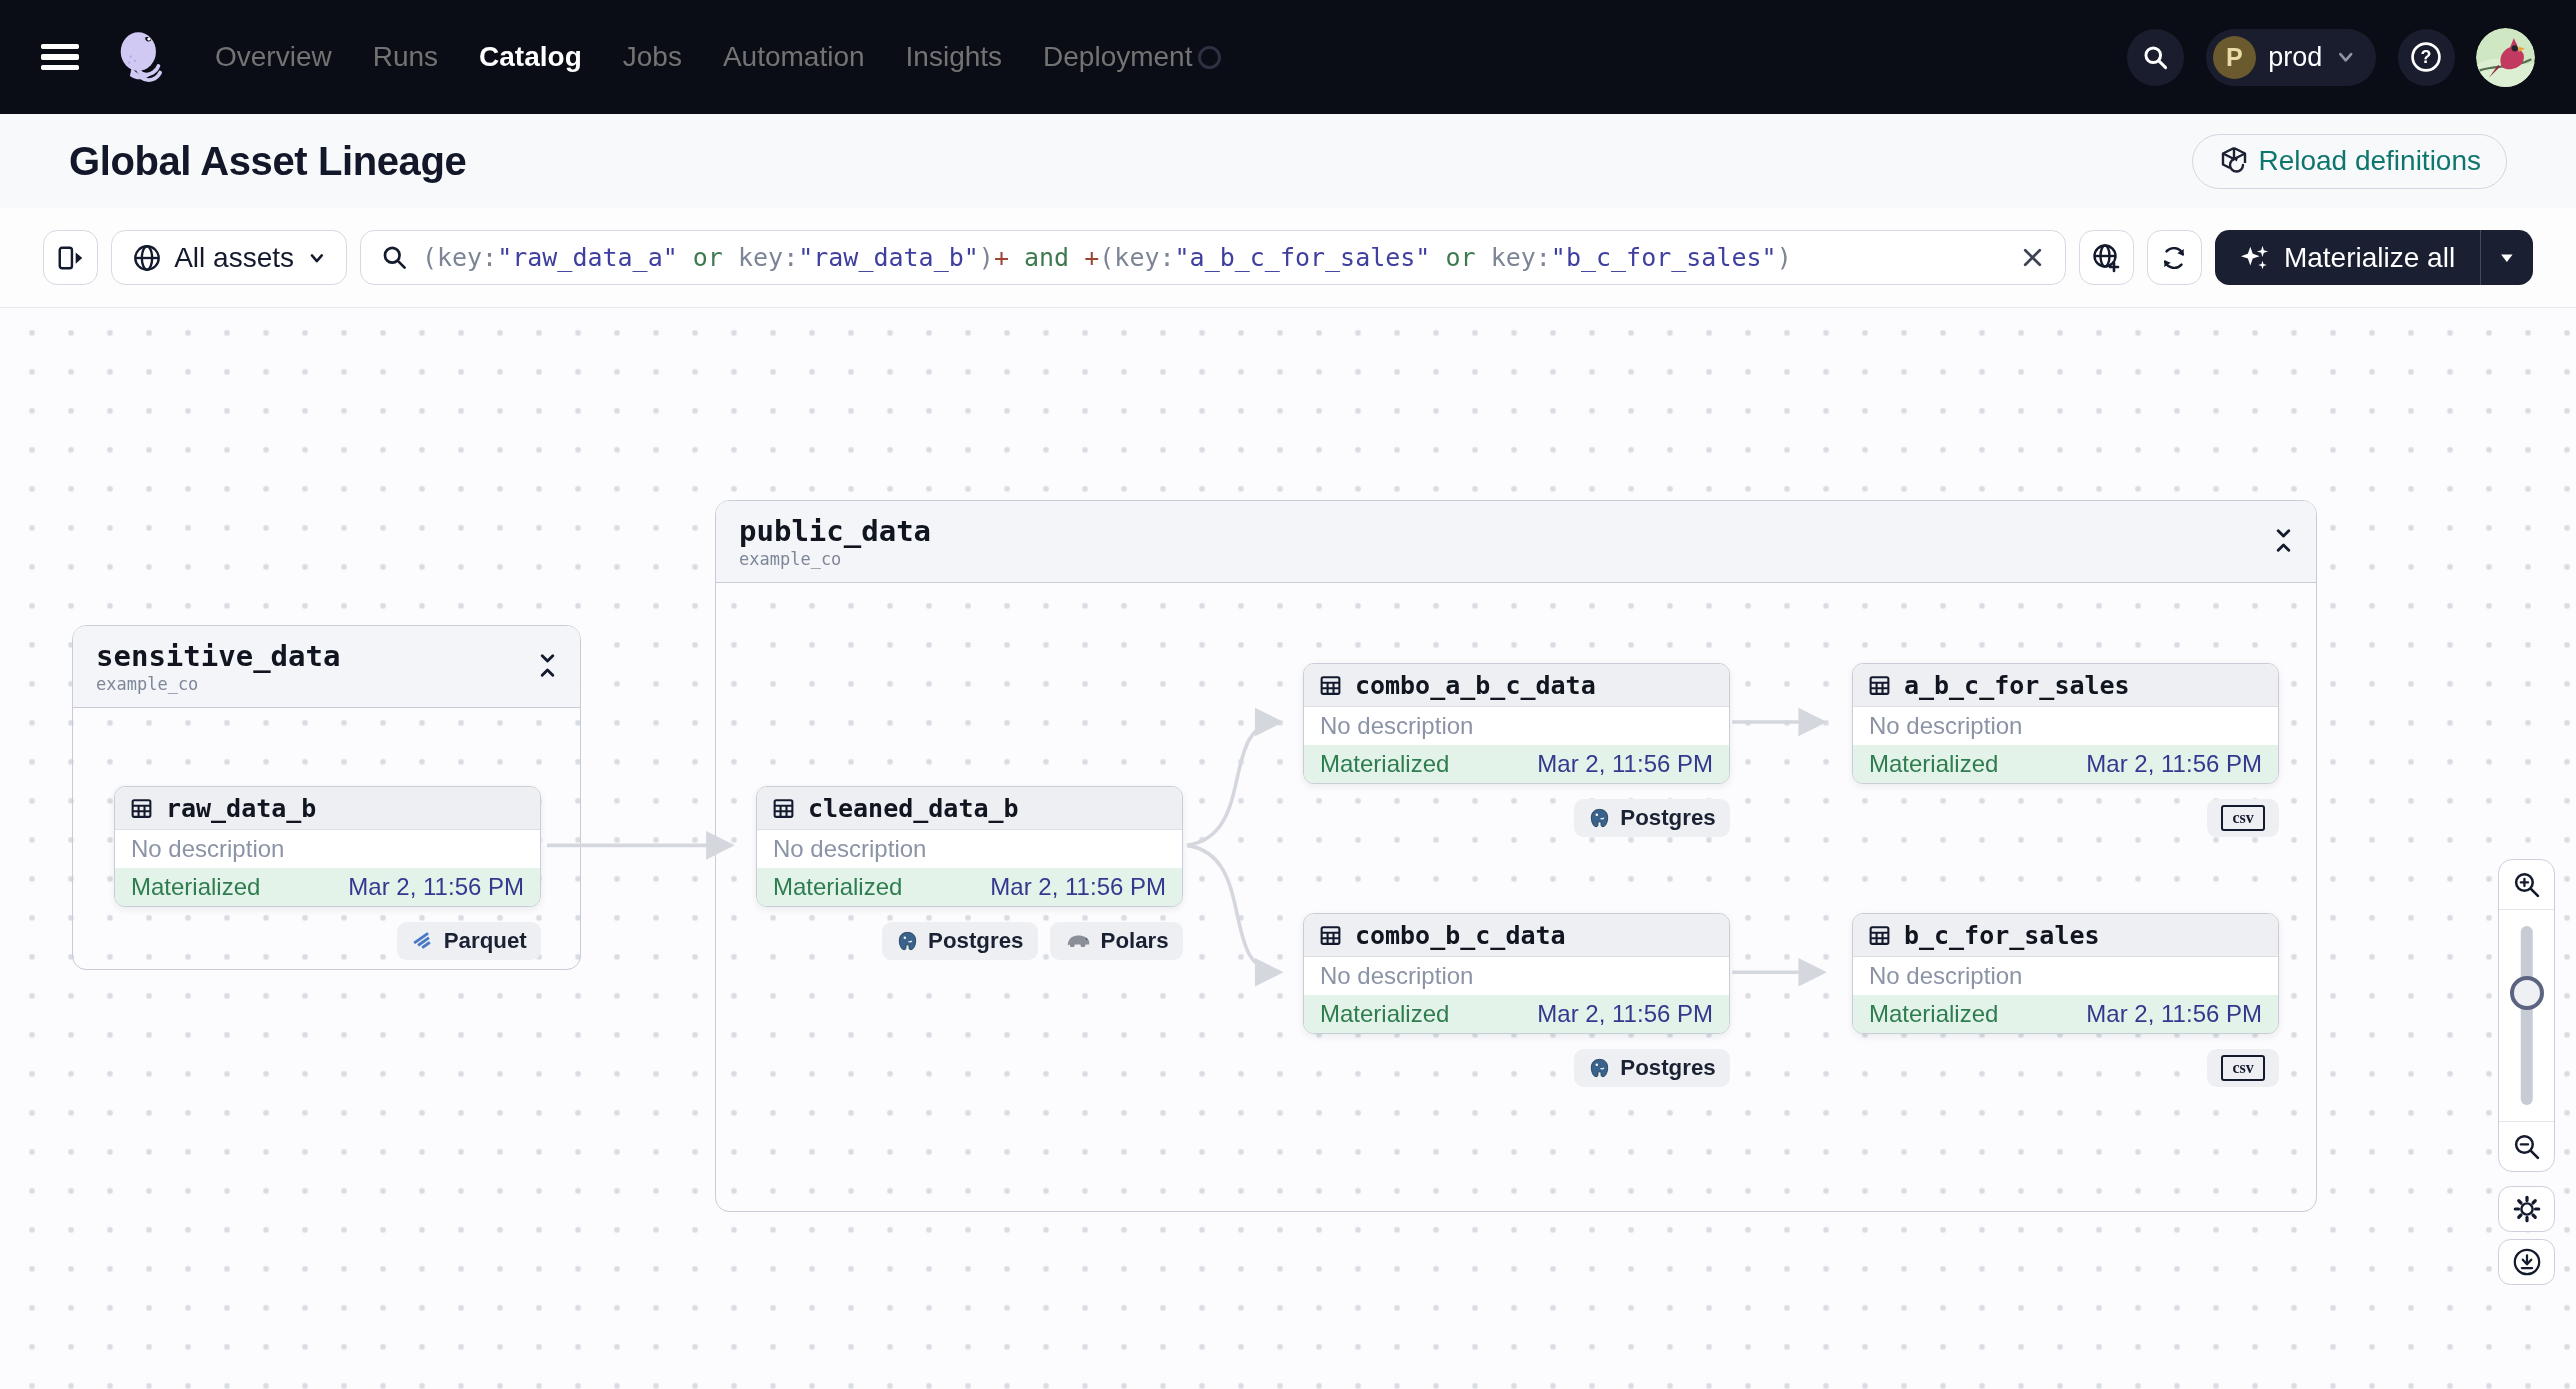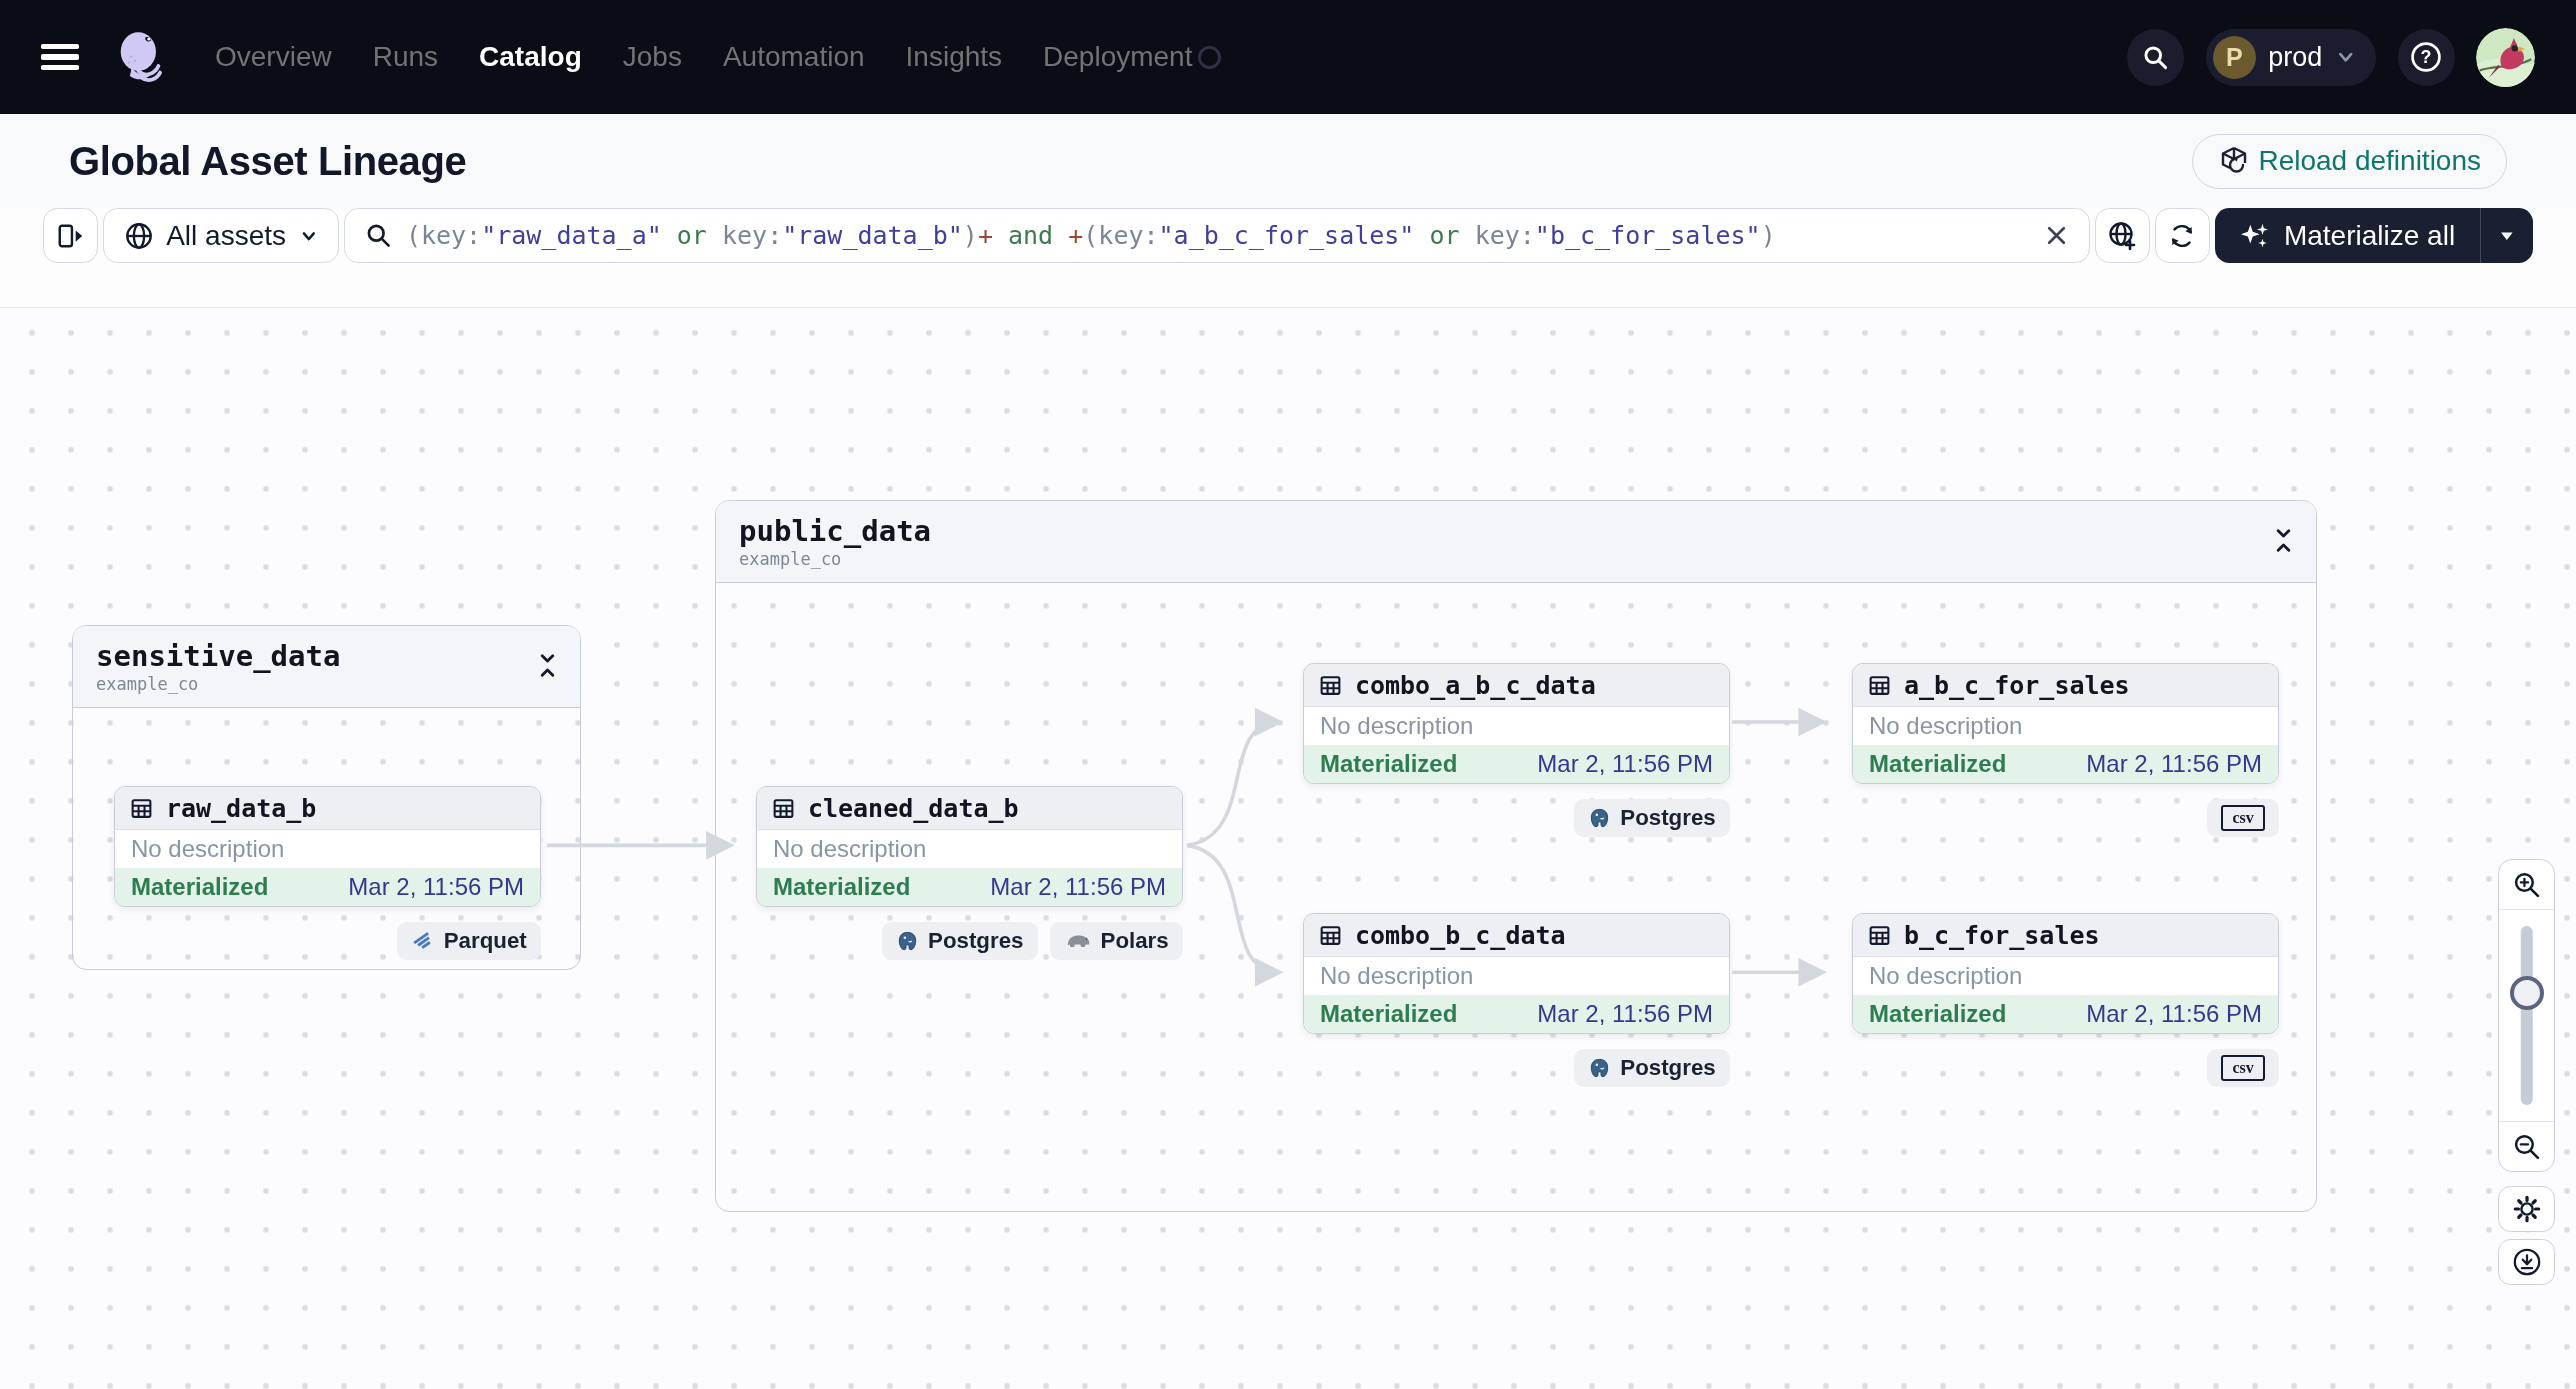--- a/index.html
+++ b/index.html
@@ -28,21 +28,21 @@
 
   
   .page-header { position:absolute; top:114px; left:0; right:0; height:95px; background:#f8f9fb;
                  border-bottom:0.9px solid #e4e6ec; display:flex; align-items:center; padding:0 69px; z-index:9; }
   .page-title { font-size:40px; font-weight:700; color:#121829; letter-spacing:-0.4px; }
   .reload-btn { margin-left:auto; height:55px; border:1.8px solid #d2d6e0; border-radius:28px; background:transparent;
                 display:flex; align-items:center; gap:8px; padding:0 25px; font-size:28px; color:#0f766e; cursor:pointer; }
 
   
   .toolbar { position:absolute; top:208px; left:0; right:0; height:100px; background:#fdfdfe;
-             border-bottom:0.9px solid #e7e9ef; display:flex; align-items:flex-start; padding:0 43px; gap:5px; z-index:9; }
+             border-bottom:0.9px solid #e7e9ef; display:flex; align-items:center; padding:0 43px; gap:13px; z-index:9; }
   .tool-btn { height:55px; min-width:55px; border:1.8px solid #d5d9e2; border-radius:14.3px; background:#ffffff;
               display:flex; align-items:center; justify-content:center; cursor:pointer; }
   .scope-btn { padding:0 19.7px; gap:12.5px; font-size:28px; color:#141a2e; }
   .search-box { flex:1; height:55px; border:1.8px solid #d5d9e2; border-radius:14.3px; background:#ffffff;
                 display:flex; align-items:center; padding:0 19.7px; gap:14.3px; }
   .search-query { flex:1; font-family:"DejaVu Sans Mono","Liberation Mono",monospace; font-size:25px;
                   white-space:pre; overflow:hidden; }
   .q-punct { color:#7c8496; }
   .q-str   { color:#3f3f9f; }
   .q-kw    { color:#3d7a50; }
@@ -69,21 +69,21 @@
 
   .edges { position:absolute; inset:0; z-index:2; pointer-events:none; }
 
   .asset-node { position:absolute; width:427px; border:1.8px solid #c9cdd7; border-radius:11px; background:#ffffff;
                 z-index:3; overflow:hidden; box-shadow:0 2.7px 7.2px rgba(20,25,45,0.07); cursor:pointer; }
   .node-header { height:43px; background:#edeff3; display:flex; align-items:center; gap:11.6px; padding:0 14.3px;
                  border-bottom:0.9px solid #dcdfe6; }
   .node-name { font-family:"DejaVu Sans Mono","Liberation Mono",monospace; font-weight:700; font-size:25px; color:#10151f; }
   .node-desc { height:38px; display:flex; align-items:center; padding:0 16px; font-size:24px; color:#8b93a6; background:#ffffff; }
   .node-status { height:38px; background:#e4f3e9; display:flex; align-items:center; padding:0 16px; font-size:24px; }
-  .status-label { color:#2e7d4f;font-weight:bold; }
+  .status-label { color:#2e7d4f; }
   .status-date { margin-left:auto; color:#34398f; }
 
   .badge-row { position:absolute; width:427px; display:flex; gap:12.5px; justify-content:flex-end; z-index:3; }
   .badge { height:38px; background:#edeff3; border-radius:9.8px; display:flex; align-items:center;
            gap:9px; padding:0 14.3px; font-size:22.3px; font-weight:700; color:#1a2133; }
   .csv-chip { border:2.7px solid #141a2e; border-radius:3px; font-size:16px; font-weight:700;
               padding:0 9px; line-height:21.5px; color:#141a2e; font-family:Liberation Serif, serif; }
 
   
   .zoom-panel { position:absolute; left:2498px; top:551px; width:57px; border:1.8px solid #ccd0da;

